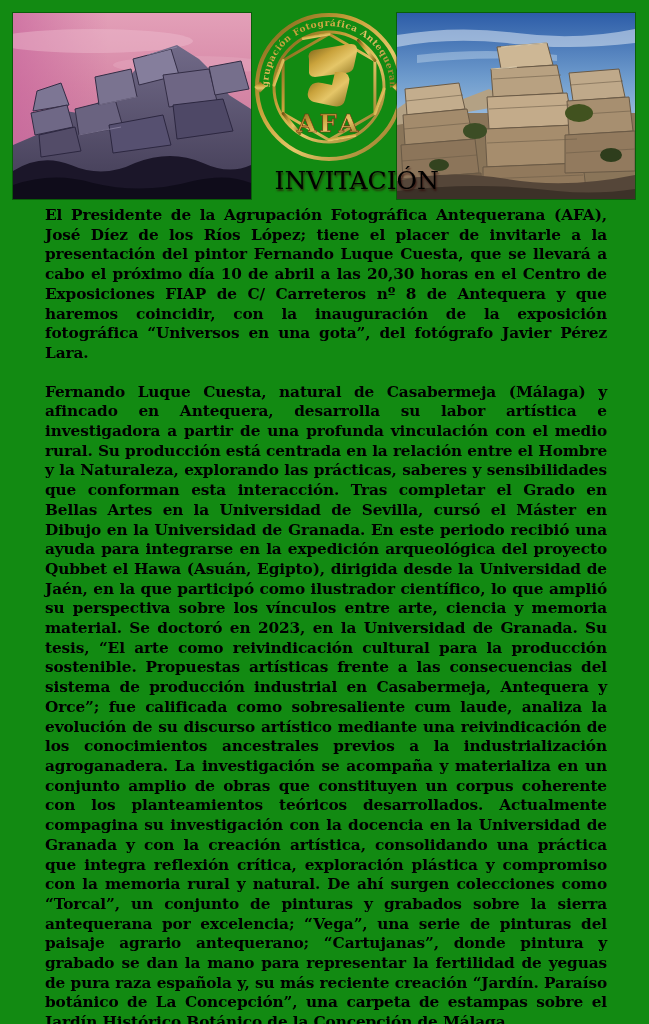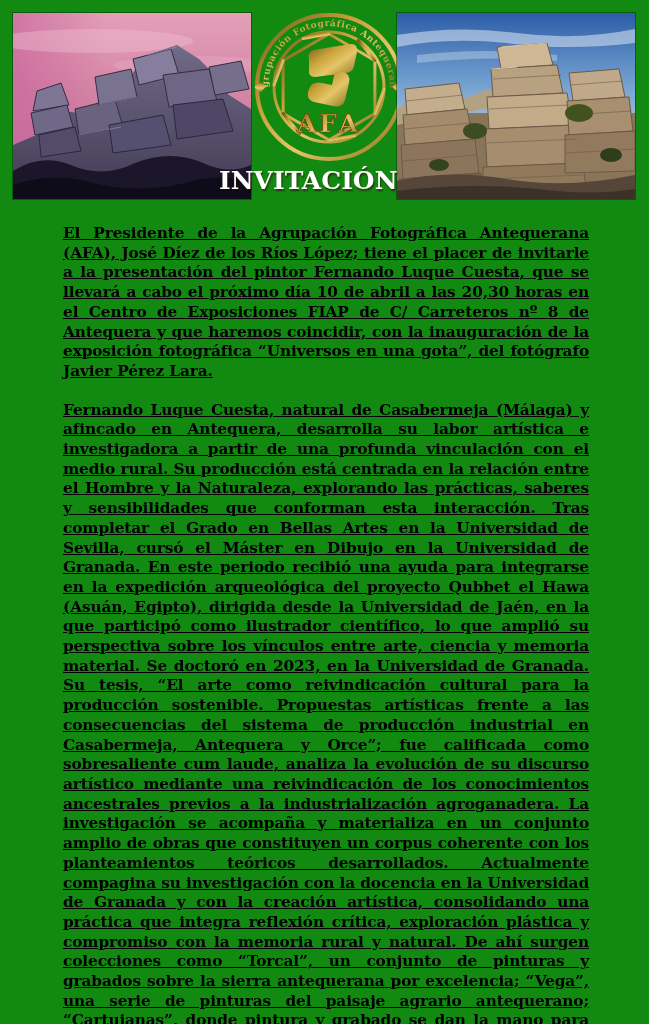--- a/index.html
+++ b/index.html
@@ -16,35 +16,34 @@
   }
   .photo svg{display:block;width:100%;height:100%;}
   .photo-left{left:13px;width:238px;}
   .photo-right{left:397px;width:238px;}
   .logo-wrap{
     position:absolute;left:252px;top:8px;width:154px;height:158px;
   }
   .logo-wrap svg{display:block;width:100%;height:100%;}
   .invitation-title{
     position:absolute;left:219px;top:166px;width:220px;
-    text-align:left;
-    font-size:25px;font-weight:bold;letter-spacing:0px;
-    color:#ffffff;
+    text-align:right;
+    font-size:25px;font-weight:normal;letter-spacing:0px;
+    color:#000000;
     text-shadow:1px 2px 2px rgba(45,5,0,.65);
   }
   .content{
     position:absolute;left:45px;top:206px;width:562px;
     color:#000;
     font-size:15.3px;line-height:19.7px;font-weight:bold;
     letter-spacing:-0.1px;
   }
   .content p{
-    margin:18px;
+    margin:0;
     text-align:justify;
-    text-decoration:underline;
   }
   .content p.para-1{margin-bottom:19px;}
 </style>
 </head>
 <body>
 
 <div class="page">
 
   <div class="photo photo-left">
     <svg viewBox="0 0 238 186" preserveAspectRatio="none">

